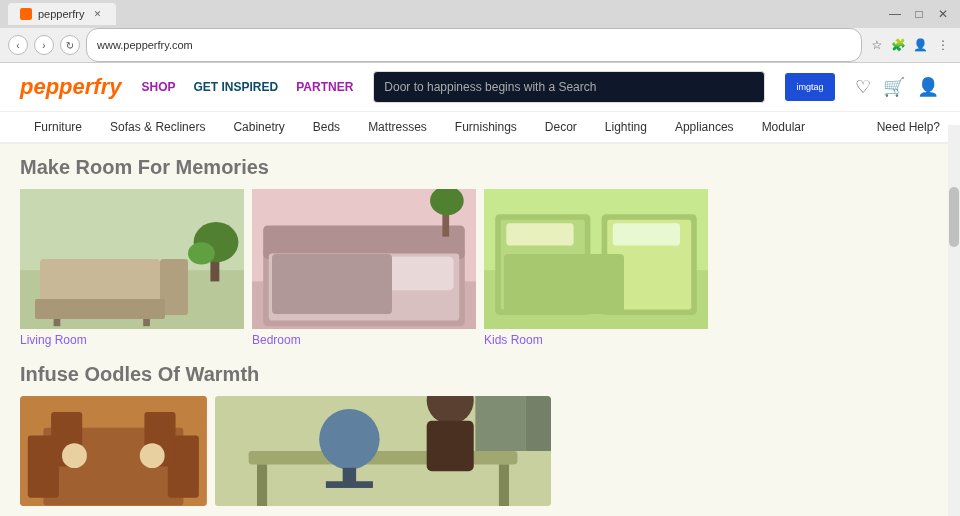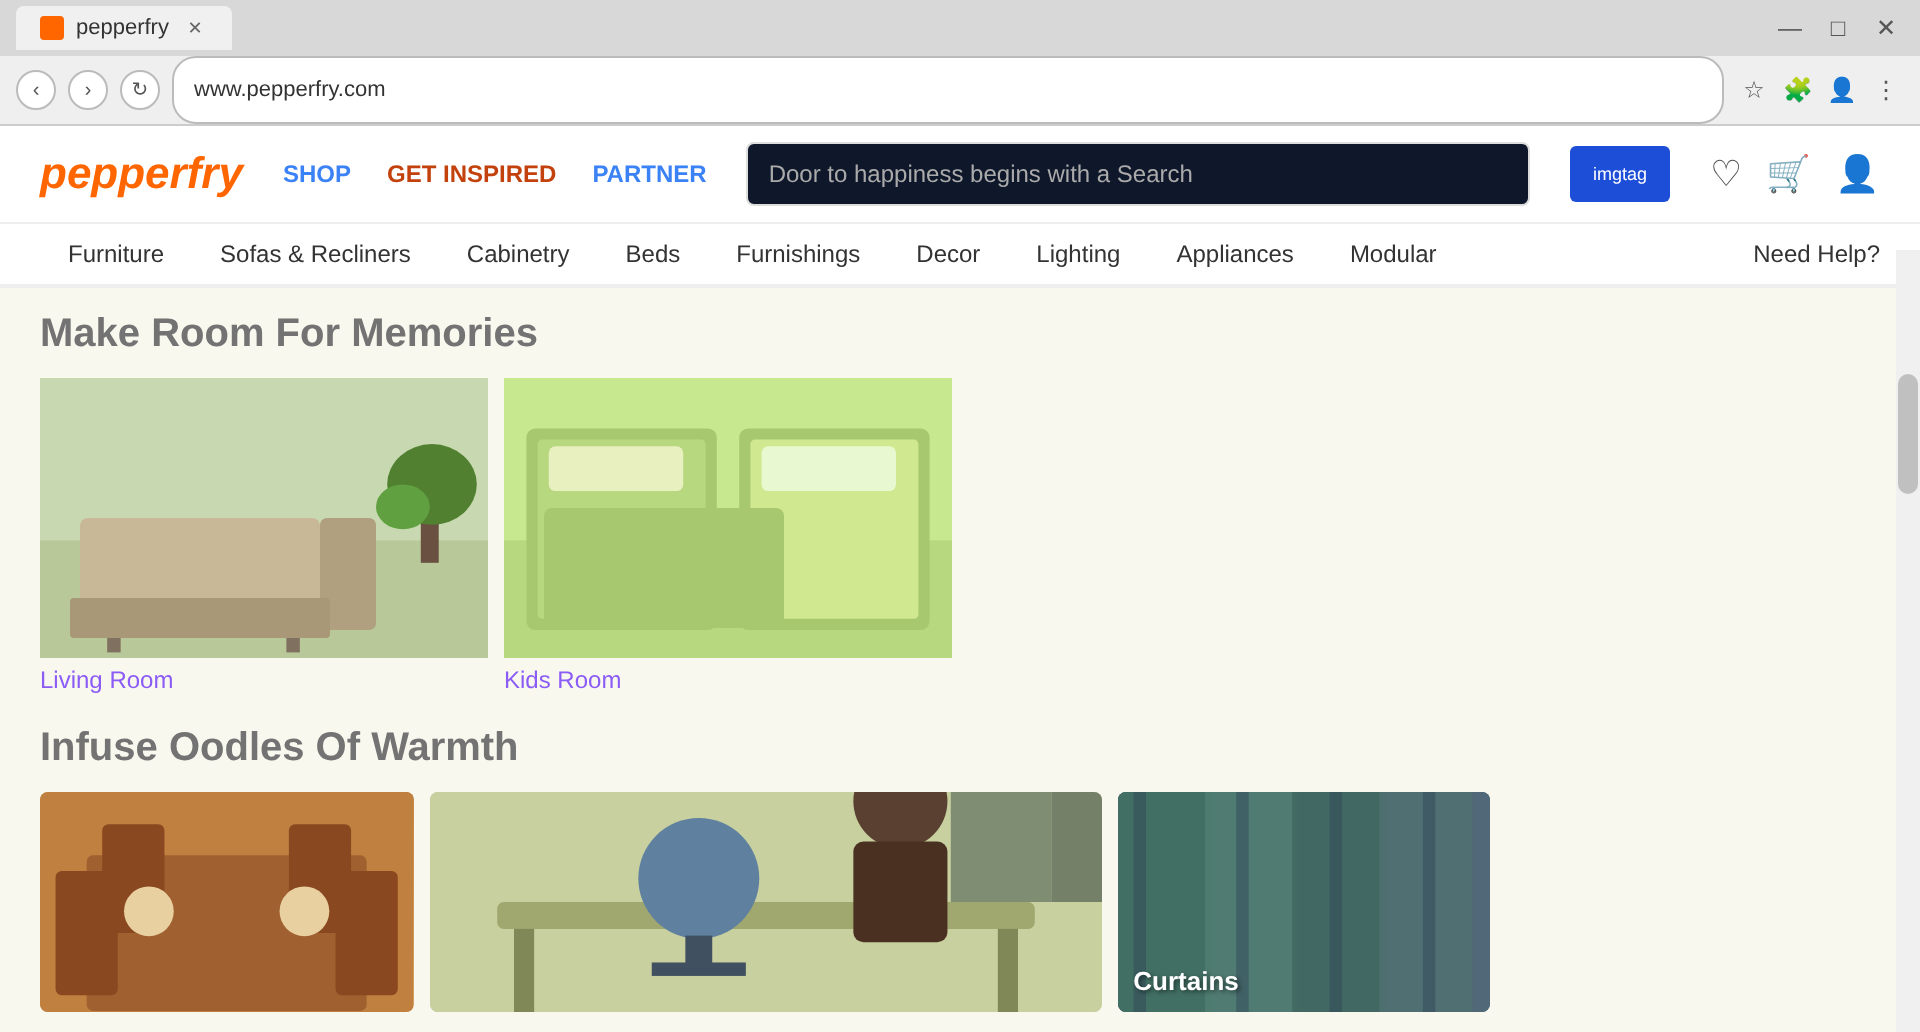--- a/index.html
+++ b/index.html
@@ -94,25 +94,25 @@
       font-style: italic;
     }
     .logo span { color: #ff6600; }
     .main-nav {
       display: flex;
       gap: 18px;
       align-items: center;
     }
     .main-nav a {
       font-size: 12px;
-      color: #3b82f6;
+      color: #a21caf;
       text-decoration: none;
       font-weight: 600;
     }
-    .main-nav a.active { color: #c2410c; }
+    .main-nav a.active { color: #0c4a6e; }
     .search-bar {
       flex: 1;
       height: 32px;
       border: 1px solid #ddd;
       border-radius: 4px;
       padding: 0 10px;
       font-size: 12px;
       color: #999;
       display: flex; align-items: center;
       background: #0f172a;
@@ -352,20 +352,21 @@
       <span class="header-icon">🛒</span>
       <span class="header-icon">👤</span>
     </div>
   </div>
 
   <div class="category-nav">
     <a href="#">Furniture</a>
     <a href="#">Sofas &amp; Recliners</a>
     <a href="#">Cabinetry</a>
     <a href="#">Beds</a>
+    <a href="#">Mattresses</a>
     <a href="#">Furnishings</a>
     <a href="#">Decor</a>
     <a href="#">Lighting</a>
     <a href="#">Appliances</a>
     <a href="#">Modular</a>
     <span class="need-help">Need Help?</span>
   </div>
 
   <div class="site-content">
 
@@ -392,20 +393,41 @@
 
               <rect x="170" y="60" width="8" height="30" fill="#6a5040"></rect>
               <ellipse cx="175" cy="55" rx="20" ry="18" fill="#508030"></ellipse>
               <ellipse cx="162" cy="65" rx="12" ry="10" fill="#60a040"></ellipse>
             </svg>
           </div>
           <div class="room-label">Living Room</div>
         </div>
 
 
+        <div>
+          <div class="room-card-img room-bedroom">
+            <svg width="100%" height="100%" viewBox="0 0 200 140" preserveAspectRatio="xMidYMid slice">
+              <rect width="200" height="140" fill="#e8c8c8"></rect>
+              <rect x="0" y="90" width="200" height="50" fill="#d0b0b0"></rect>
+
+              <rect x="10" y="60" width="180" height="70" rx="4" fill="#c0a0a0"></rect>
+
+              <rect x="10" y="40" width="180" height="30" rx="4" fill="#b09090"></rect>
+
+              <rect x="15" y="65" width="170" height="60" rx="3" fill="#d8c0c0"></rect>
+
+              <rect x="20" y="68" width="70" height="30" rx="4" fill="#e8d8d8"></rect>
+              <rect x="110" y="68" width="70" height="30" rx="4" fill="#e8d8d8"></rect>
+
+              <rect x="170" y="20" width="6" height="30" fill="#806050"></rect>
+              <ellipse cx="174" cy="18" rx="15" ry="13" fill="#508030"></ellipse>
+            </svg>
+          </div>
+          <div class="room-label">Bedroom</div>
+        </div>
 
         <div>
           <div class="room-card-img room-kids">
             <svg width="100%" height="100%" viewBox="0 0 200 140" preserveAspectRatio="xMidYMid slice">
               <rect width="200" height="140" fill="#c8e890"></rect>
               <rect x="0" y="80" width="200" height="60" fill="#b8d880"></rect>
 
               <rect x="10" y="30" width="85" height="90" rx="4" fill="#a8c870"></rect>
               <rect x="15" y="35" width="75" height="80" rx="2" fill="#b8d880"></rect>
 
@@ -454,36 +476,20 @@
             <rect x="66" y="73" width="28" height="4" fill="#405060"></rect>
 
             <ellipse cx="140" cy="25" rx="14" ry="14" fill="#5a4030"></ellipse>
             <rect x="126" y="37" width="28" height="30" rx="3" fill="#4a3020"></rect>
 
             <rect x="155" y="0" width="30" height="55" fill="#607060" opacity="0.7"></rect>
             <rect x="185" y="0" width="15" height="55" fill="#506050" opacity="0.7"></rect>
           </svg>
         </div>
 
-        <div class="warmth-card warmth-curtains" style="background: linear-gradient(135deg, #506878 0%, #405868 50%, #607888 100%);">
-          <svg width="100%" height="100%" viewBox="0 0 120 110" preserveAspectRatio="xMidYMid slice">
-            <rect width="120" height="110" fill="#506878"></rect>
-
-            <rect x="0" y="0" width="30" height="110" fill="#407060" opacity="0.9"></rect>
-            <rect x="28" y="0" width="30" height="110" fill="#508070" opacity="0.8"></rect>
-            <rect x="56" y="0" width="30" height="110" fill="#406860" opacity="0.9"></rect>
-            <rect x="84" y="0" width="30" height="110" fill="#507070" opacity="0.8"></rect>
-
-            <rect x="5" y="0" width="4" height="110" fill="#304858" opacity="0.5"></rect>
-            <rect x="38" y="0" width="4" height="110" fill="#304858" opacity="0.5"></rect>
-            <rect x="68" y="0" width="4" height="110" fill="#304858" opacity="0.5"></rect>
-            <rect x="98" y="0" width="4" height="110" fill="#304858" opacity="0.5"></rect>
-          </svg>
-          <div class="warmth-label">Curtains</div>
-        </div>
 
       </div>
     </div>
   </div>
 
   <div class="scrollbar-track" style="position:absolute; right:0; top:62px; height:calc(100% - 62px);">
     <div class="scrollbar-thumb"></div>
   </div>
 </div>
 

